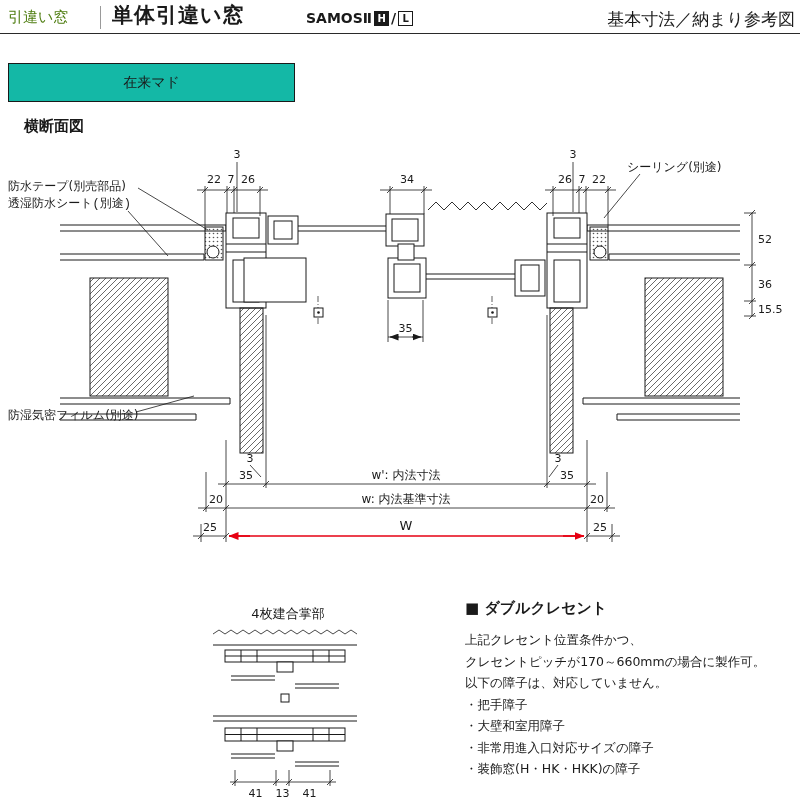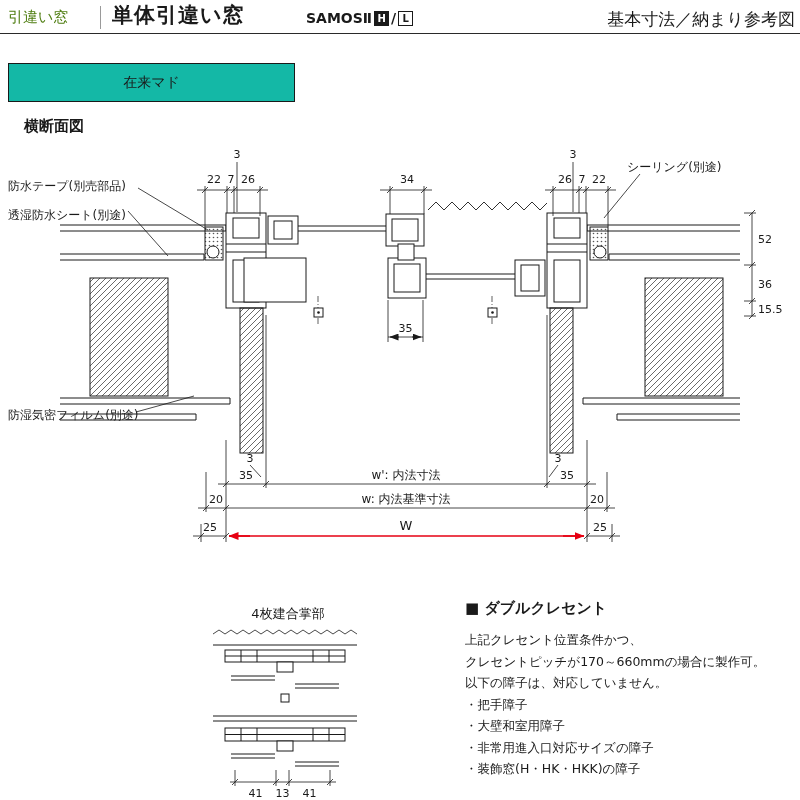--- a/index.html
+++ b/index.html
@@ -13,21 +13,21 @@
   .bx{display:inline-flex;align-items:center;justify-content:center;width:15px;height:15px;font-size:10px;font-weight:bold;}
   .bx-h{background:#1a1a1a;color:#fff;}
   .bx-l{background:#fff;color:#1a1a1a;border:1.5px solid #1a1a1a;box-sizing:border-box;}
   .hdr-note{right:5px;top:8px;font-size:17px;}
   .hdr-rule{left:0;top:33px;width:800px;height:1px;background:#2a2a2a;}
   .type-box{left:8px;top:63px;width:287px;height:39px;border:1px solid #1a1a1a;
             display:flex;align-items:center;justify-content:center;font-size:14px;box-sizing:border-box;background:#14b8a6;}
   .section-title{left:8px;top:117px;font-size:15px;font-weight:bold;margin-left:16px;}
   .callout{font-size:12px;white-space:nowrap;z-index:3;background:transparent;}
   .co-tape{left:8px;top:178px;}
-  .co-sheet{left:8px;top:207px;}
+  .co-sheet{left:8px;top:195px;font-family:Liberation Mono, monospace;}
   .co-sealing{left:627px;top:159px;}
   .co-film{left:8px;top:407px;}
   .gassho-title{left:222px;top:605px;width:132px;text-align:center;font-size:13px;}
   .crescent{left:465px;top:599px;width:334px;}
   .crescent-title{font-size:15px;font-weight:bold;margin-bottom:11px;}
   .cl{font-size:12.5px;line-height:21.5px;white-space:nowrap;}
   svg.drawing{position:absolute;left:0;top:0;z-index:1;}
   .lw{stroke:#1a1a1a;stroke-width:1;fill:none;}
   .lw2{stroke:#1a1a1a;stroke-width:0.8;fill:none;}
   .red{stroke:#e60012;stroke-width:1.6;fill:none;}

